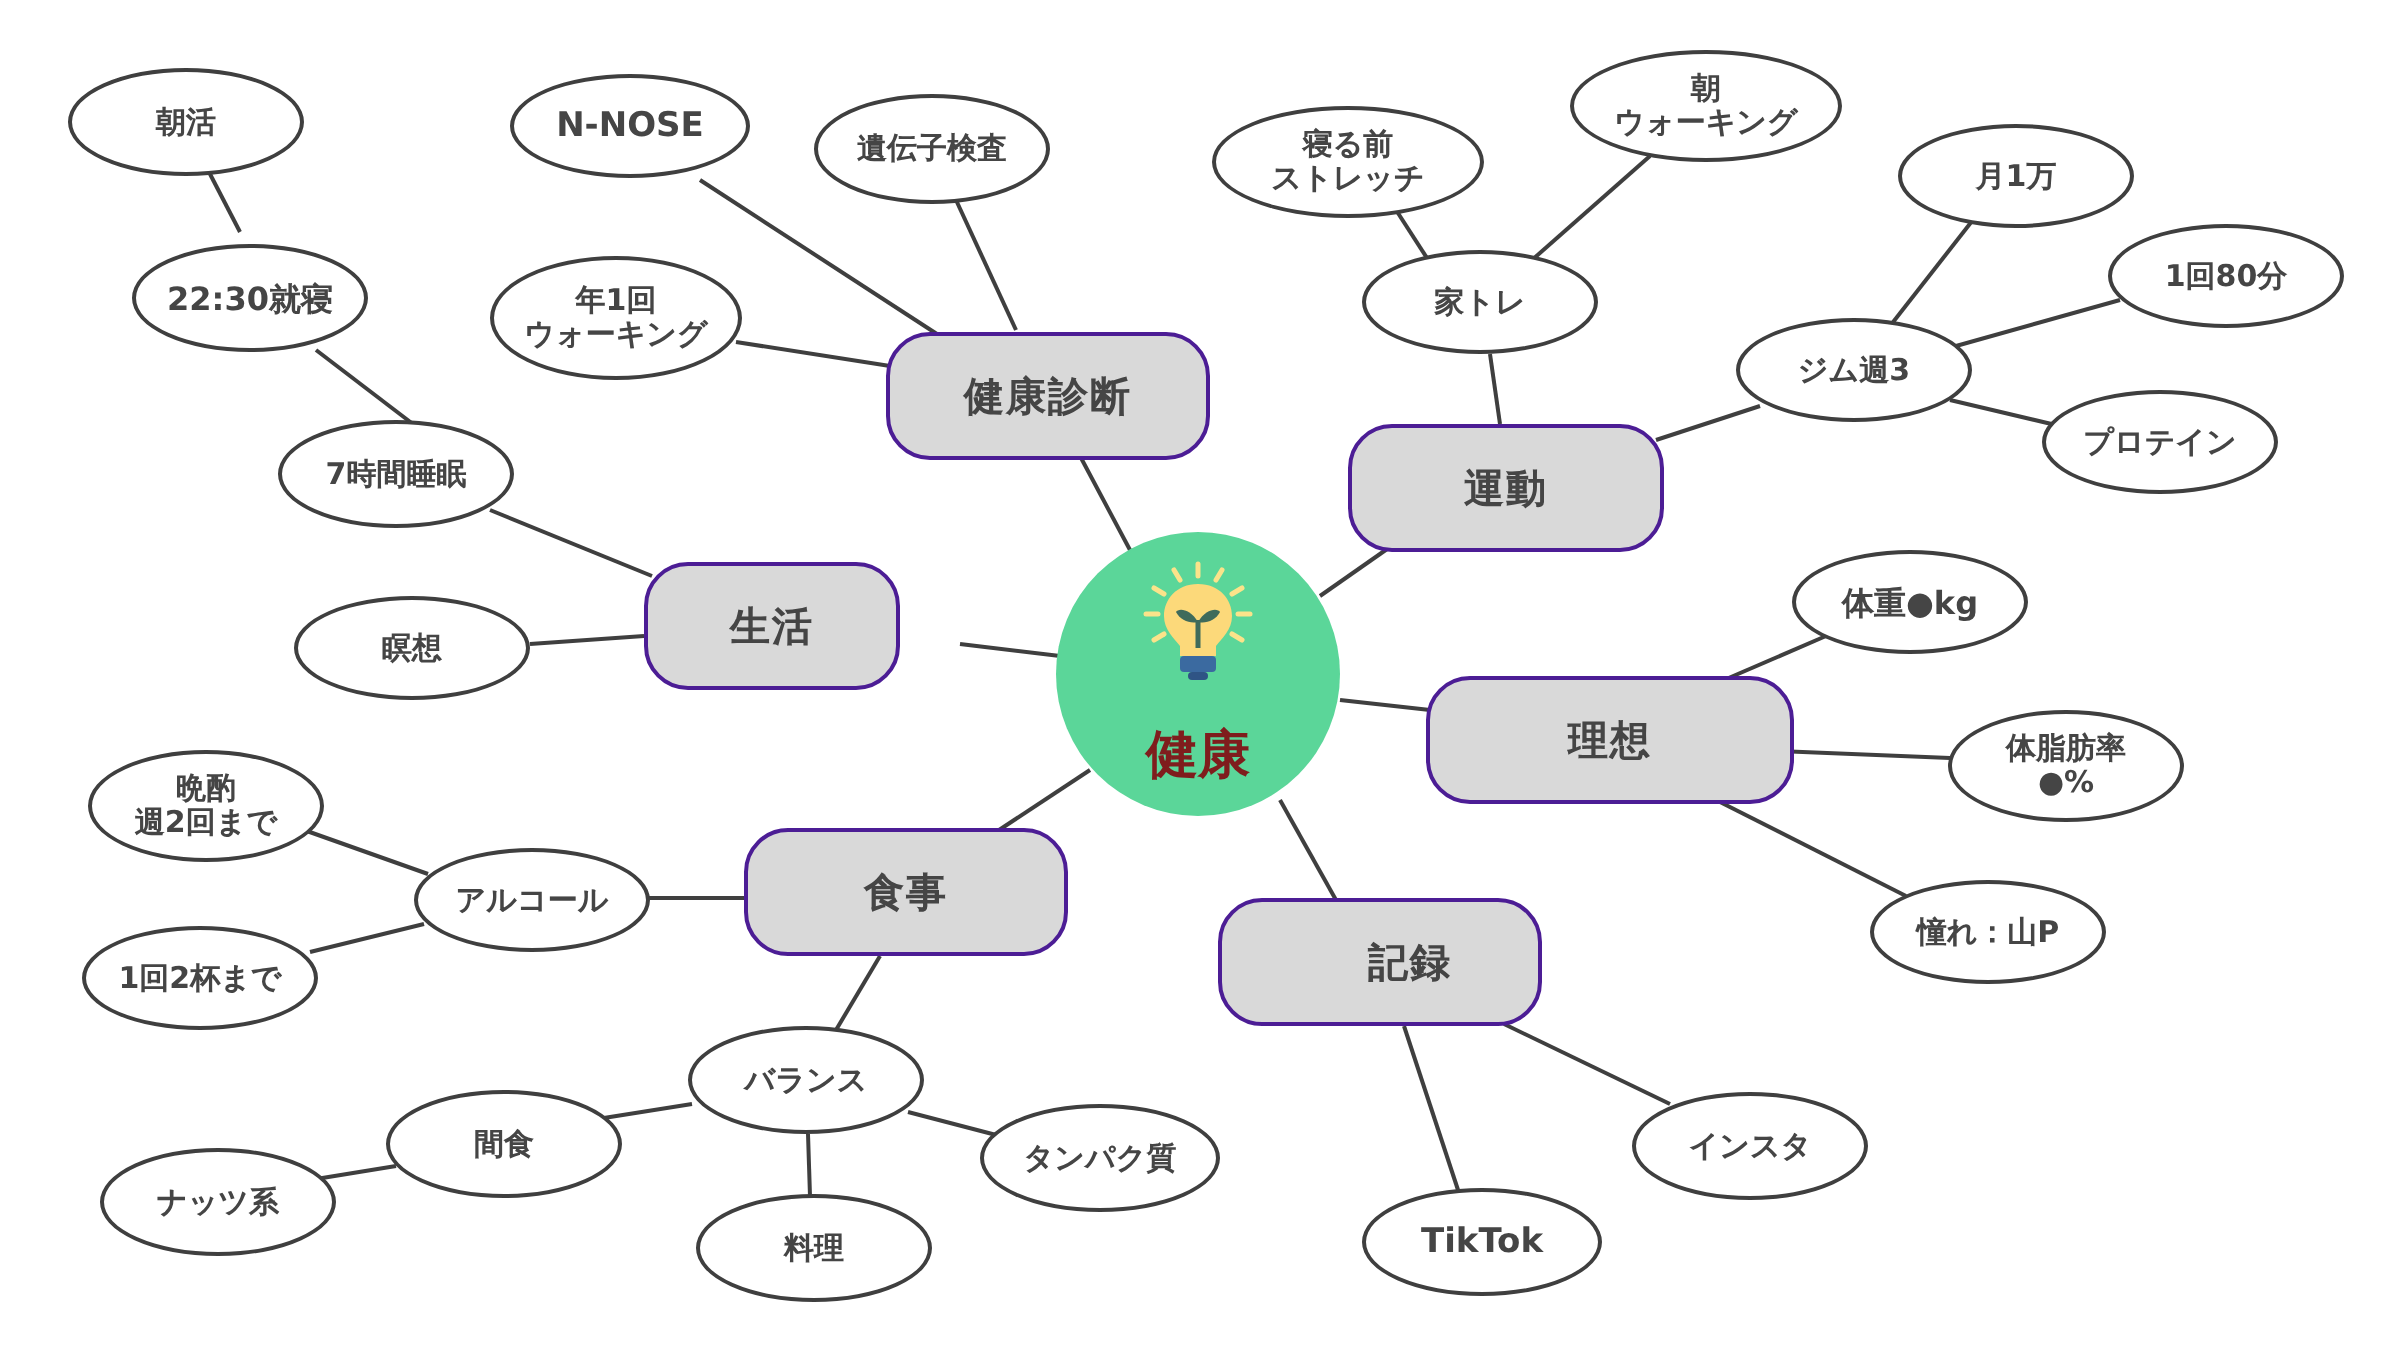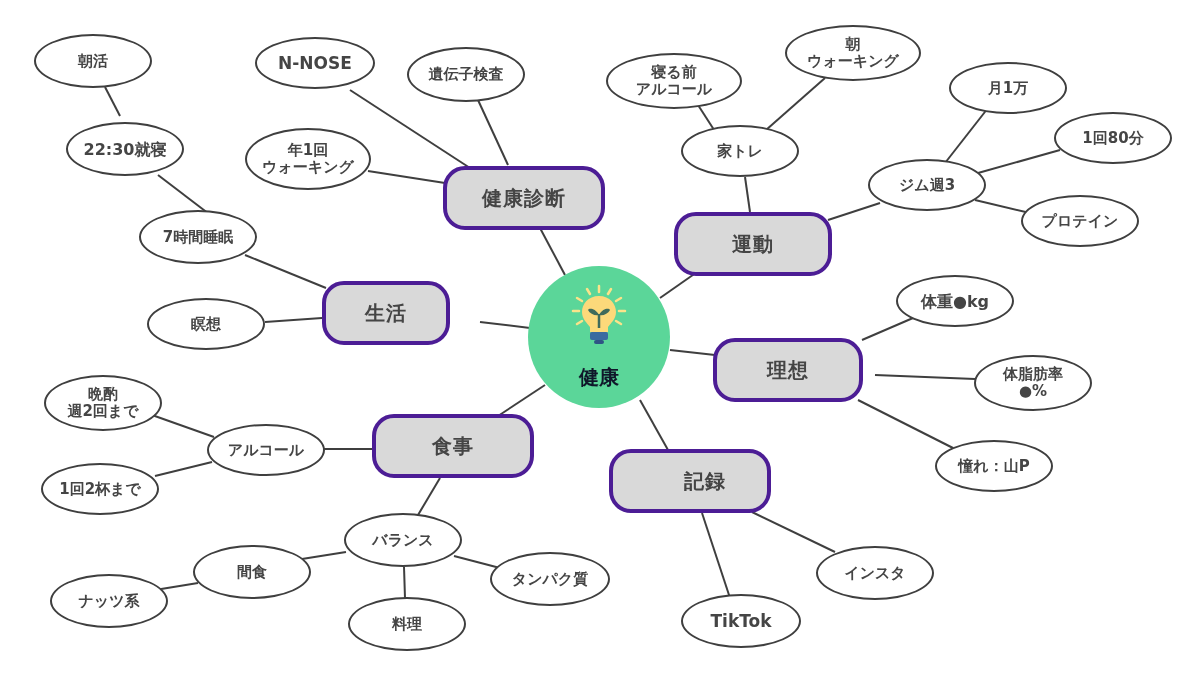--- a/index.html
+++ b/index.html
@@ -4,24 +4,24 @@
 <style>
   html, body { margin:0; padding:0; background:#ffffff; }
   body { width:1200px; height:675px; position:relative; overflow:hidden;
          font-family:"DejaVu Sans","Liberation Sans",sans-serif; color:#454545; }
   svg.links { position:absolute; left:0; top:0; width:1200px; height:675px; }
   svg.links line { stroke:#3f3f3f; stroke-width:2; }
   .node { position:absolute; box-sizing:border-box; display:flex; align-items:center;
           justify-content:center; text-align:center; font-weight:bold; }
   .oval { background:#fff; border:2px solid #3f3f3f; border-radius:50%;
           font-size:15px; line-height:17px; white-space:pre-line; }
-  .topic { background:#d9d9d9; border:4px solid #4c1d95; border-radius:22px;
+  .topic { background:#d9d9d9; border:2px solid #4c1d95; border-radius:22px;
            font-size:20px; letter-spacing:1px; }
   .center { background:#5bd699; border-radius:50%; flex-direction:column; }
-  .center .label { font-size:20px; color:#0f172a; margin-top:16px; }
+  .center .label { font-size:26px; color:#7f1d1d; margin-top:16px; }
 </style>
 </head>
 <body>
 
 <svg class="links">
 
   <line x1="565" y1="275" x2="540" y2="228"></line>
   <line x1="660" y1="298" x2="700" y2="270"></line>
   <line x1="530" y1="328" x2="480" y2="322"></line>
   <line x1="670" y1="350" x2="715" y2="355"></line>
@@ -81,37 +81,37 @@
     <path d="M30 31 C34 24 40 24 41 26 C39 30 34 32 30 31 Z" fill="#3f6b5b"></path>
     <rect x="21" y="48" width="18" height="8" rx="2" fill="#3b6aa0"></rect>
     <rect x="25" y="56" width="10" height="4" rx="2" fill="#2f5485"></rect>
   </svg>
   <span class="label">健康</span>
 </div>
 
 <div class="node topic" style="left:443px;top:166px;width:162px;height:64px;">健康診断</div>
 <div class="node topic" style="left:674px;top:212px;width:158px;height:64px;">運動</div>
 <div class="node topic" style="left:322px;top:281px;width:128px;height:64px;">生活</div>
-<div class="node topic" style="left:713px;top:338px;width:150px;height:64px;">理想</div>
+<div class="node topic" style="left:713px;top:338px;width:184px;height:64px;">理想</div>
 <div class="node topic" style="left:372px;top:414px;width:162px;height:64px;">食事</div>
 <div class="node topic" style="left:609px;top:449px;width:162px;height:64px;padding-left:30px;">記録</div>
 
 <div class="node oval" style="left:255px;top:37px;width:120px;height:52px;font-size:17px;">N-NOSE</div>
 <div class="node oval" style="left:407px;top:47px;width:118px;height:55px;">遺伝子検査</div>
 <div class="node oval" style="left:245px;top:128px;width:126px;height:62px;">年1回
 ウォーキング</div>
 
 <div class="node oval" style="left:34px;top:34px;width:118px;height:54px;">朝活</div>
 <div class="node oval" style="left:66px;top:122px;width:118px;height:54px;font-size:16px;">22:30就寝</div>
 <div class="node oval" style="left:139px;top:210px;width:118px;height:54px;">7時間睡眠</div>
 <div class="node oval" style="left:147px;top:298px;width:118px;height:52px;">瞑想</div>
 
 <div class="node oval" style="left:681px;top:125px;width:118px;height:52px;">家トレ</div>
 <div class="node oval" style="left:606px;top:53px;width:136px;height:56px;">寝る前
-アルコール</div>
+ストレッチ</div>
 <div class="node oval" style="left:785px;top:25px;width:136px;height:56px;">朝
 ウォーキング</div>
 <div class="node oval" style="left:868px;top:159px;width:118px;height:52px;">ジム週3</div>
 <div class="node oval" style="left:949px;top:62px;width:118px;height:52px;">月1万</div>
 <div class="node oval" style="left:1054px;top:112px;width:118px;height:52px;">1回80分</div>
 <div class="node oval" style="left:1021px;top:195px;width:118px;height:52px;">プロテイン</div>
 
 <div class="node oval" style="left:896px;top:275px;width:118px;height:52px;font-size:16px;">体重●kg</div>
 <div class="node oval" style="left:974px;top:355px;width:118px;height:56px;">体脂肪率
 ●%</div>

